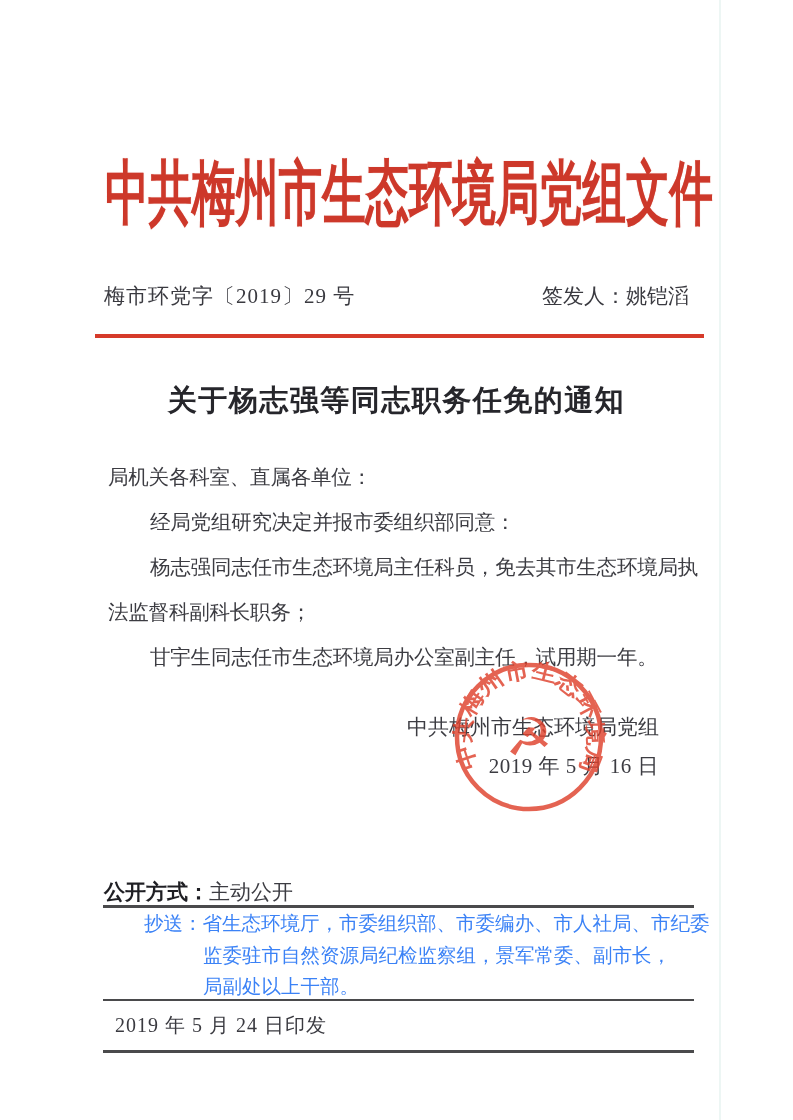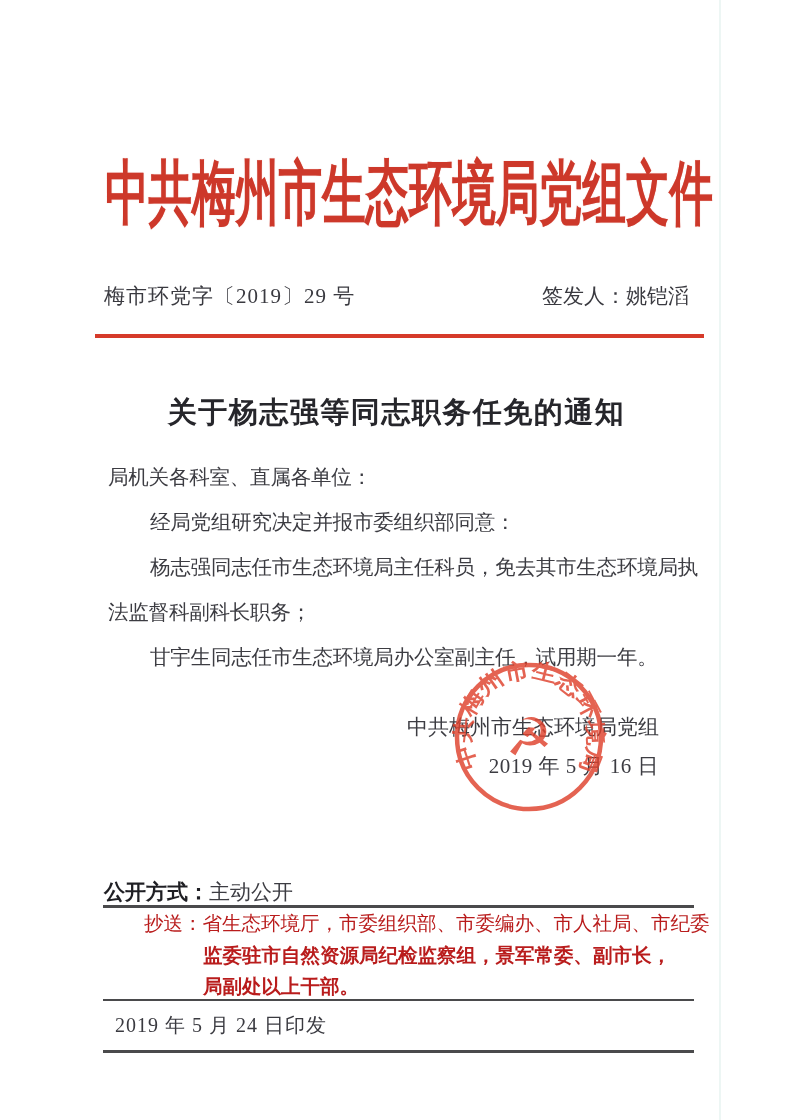--- a/index.html
+++ b/index.html
@@ -32,21 +32,21 @@
     display:flex;justify-content:space-between;align-items:center;
     font-size:21px;line-height:26px;color:#3a3a40;
   }
   .docnum-row .num{letter-spacing:1px;}
 
   .red-rule{position:absolute;top:334px;left:95px;width:609px;height:3.5px;background:#d63a2a;}
 
   .notice-title{
     position:absolute;top:380px;left:0;width:793px;
     text-align:center;font-size:29px;line-height:40px;font-weight:bold;
-    letter-spacing:1.5px;color:#26262b;margin-top:12px;
+    letter-spacing:1.5px;color:#26262b;
   }
 
   .body-block{
     position:absolute;top:455px;left:108px;width:586px;
     font-size:20.5px;line-height:45px;letter-spacing:-0.2px;color:#3c3c42;
   }
   .body-line{white-space:nowrap;}
   .indent{padding-left:42px;}
 
   .signature{
@@ -68,24 +68,24 @@
   .disclosure .lab{font-weight:bold;color:#1f1f24;margin-top:32px;}
   .disclosure .val{color:#3c3c42;}
 
   .dark-rule{position:absolute;left:103px;width:591px;background:#4a4a4c;}
   .rule-a{top:905px;height:2.5px;}
   .rule-b{top:999px;height:2px;}
   .rule-c{top:1050px;height:2.5px;}
 
   .cc-block{
     position:absolute;top:908px;left:104px;width:590px;
-    font-size:19.5px;line-height:31.5px;color:#b91c1c;
+    font-size:19.5px;line-height:31.5px;color:#3b82f6;
   }
   .cc-1{padding-left:40px;white-space:nowrap;}
-  .cc-2,.cc-3{padding-left:99px;white-space:nowrap;font-weight:bold;}
+  .cc-2,.cc-3{padding-left:99px;white-space:nowrap;}
 
   .footer-row{
     position:absolute;top:1011px;left:115px;width:573px;
     display:flex;justify-content:space-between;align-items:baseline;
     font-size:20px;line-height:28px;color:#3a3a40;letter-spacing:1px;
   }
 </style>
 </head>
 <body>
 

